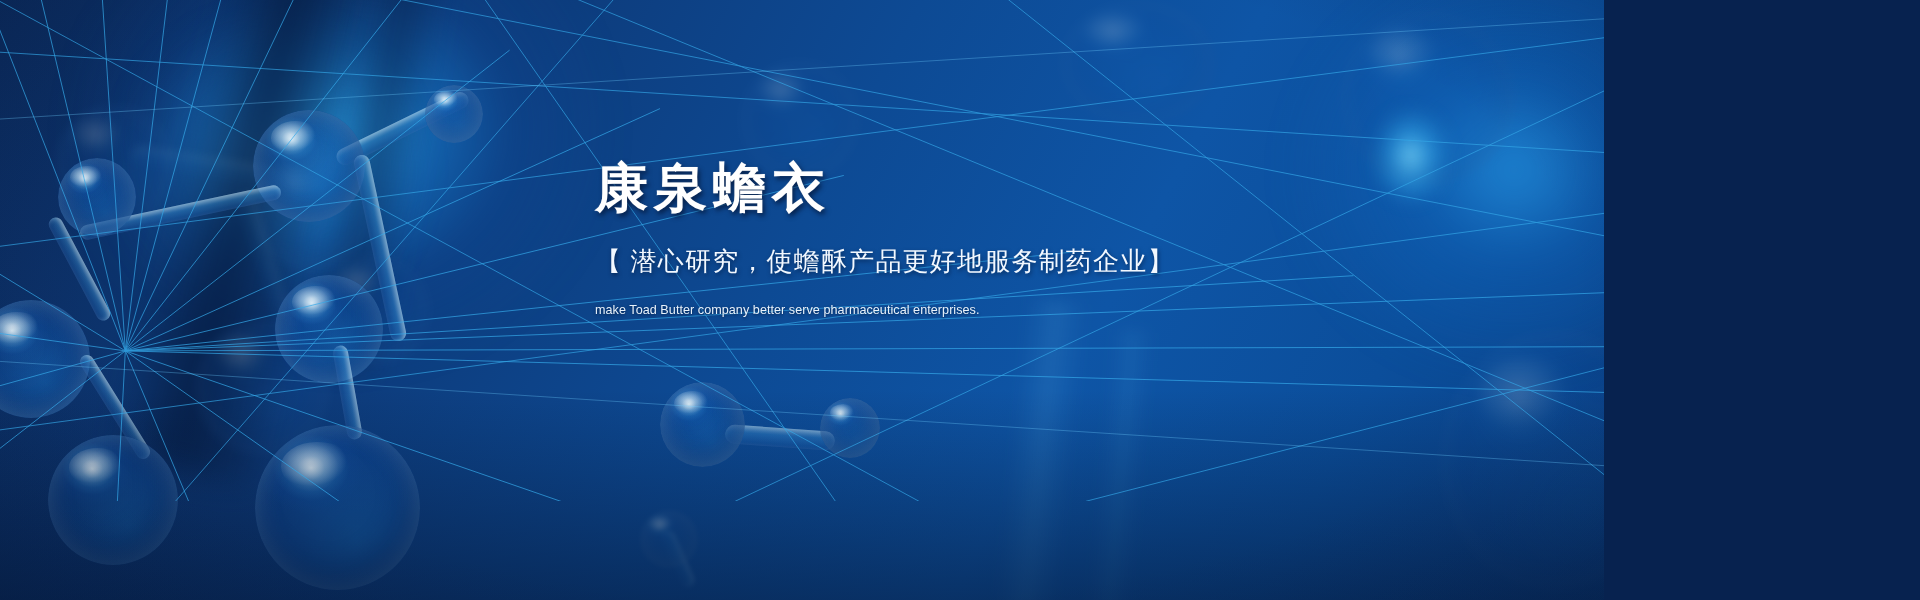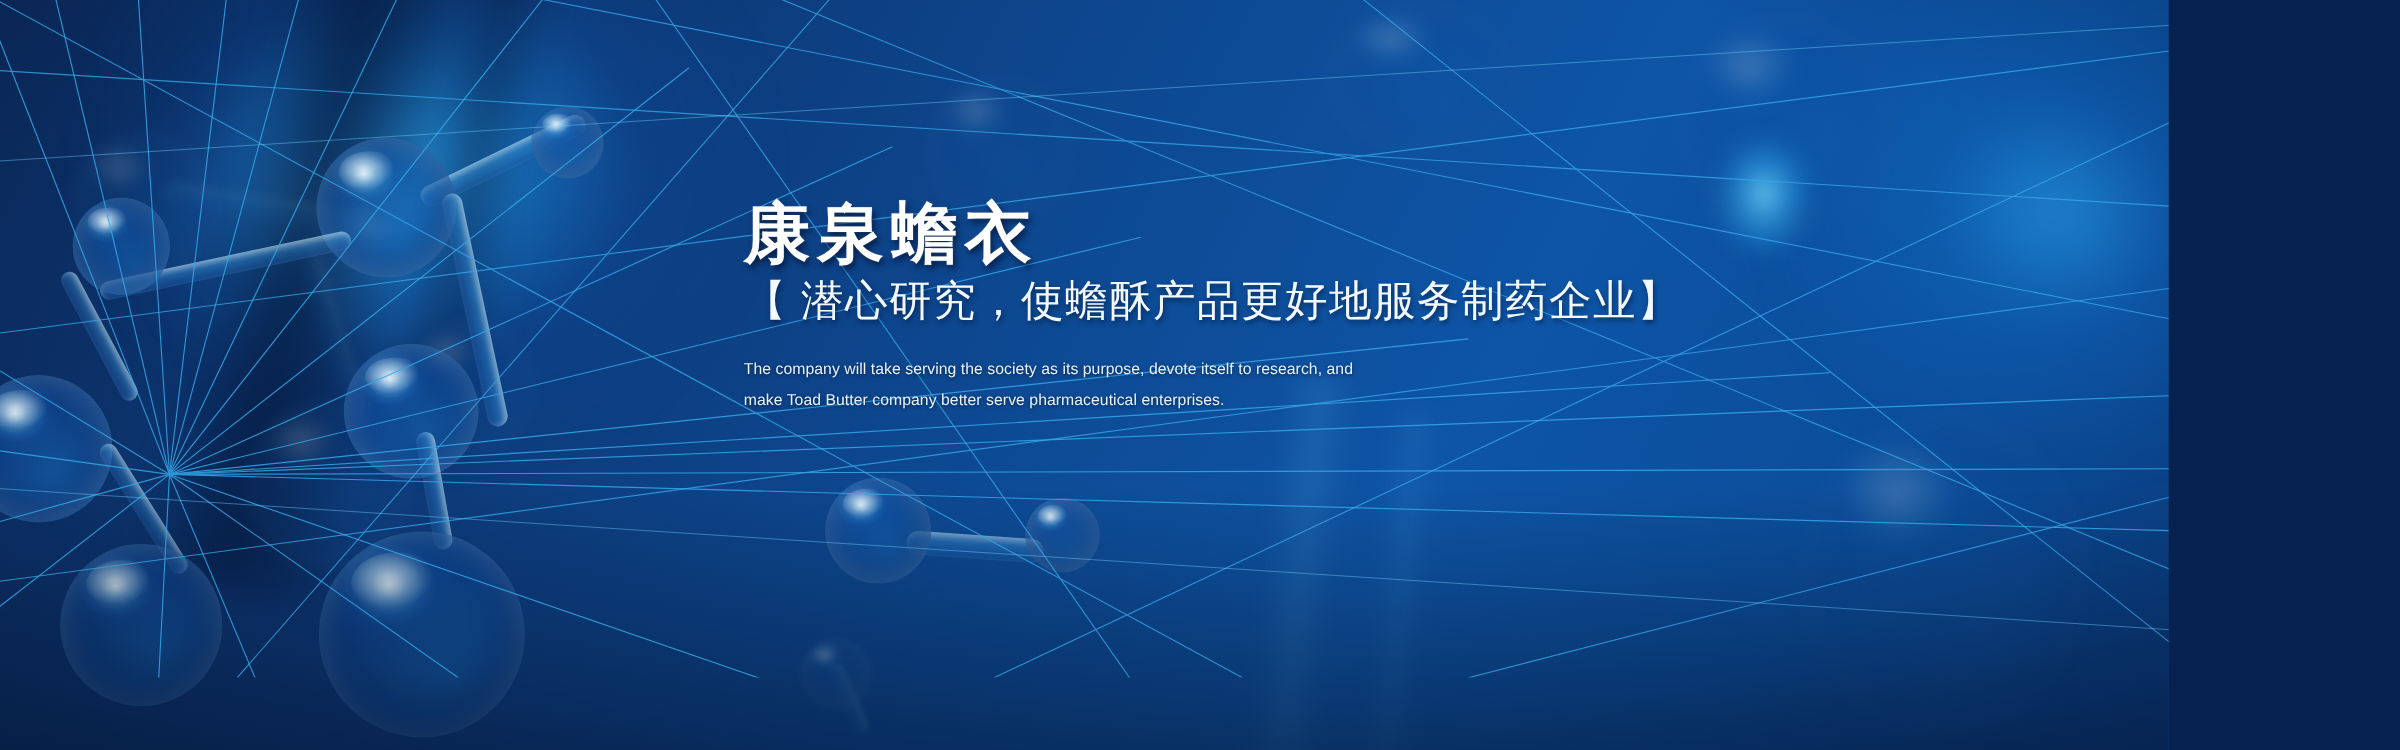--- a/index.html
+++ b/index.html
@@ -1,20 +1,20 @@
 <!DOCTYPE html>
 <html><head>
 <meta charset="utf-8">
 <style>
   html,body{margin:0;padding:0;background:#07224f;}
   *{box-sizing:border-box;}
 
   #banner{
     position:relative;
-    width:1735px;height:600px;
+    width:1604px;height:600px;
     overflow:hidden;
     font-family:"Liberation Sans","DejaVu Sans",sans-serif;
     background:#0b2f66;
   }
 
   
   .bg-base{position:absolute;inset:0;
     background:
       linear-gradient(118deg,#0b2a5c 0%,#0d3a79 26%,#0d4a94 48%,#0e55a6 66%,#0b4e9b 82%,#0a3f84 100%);
   }
@@ -75,21 +75,21 @@
   .lines{position:absolute;inset:0;}
 
   
   .copy{position:absolute;left:595px;top:160px;width:700px;}
   .title{
     margin:0;color:#ffffff;font-size:53px;font-weight:bold;line-height:1.06;
     letter-spacing:6px;
     text-shadow:2px 3px 5px rgba(3,18,48,.75), 0 0 1px rgba(255,255,255,.5);
   }
   .subtitle{
-    margin:4px 0 0 0;color:#f2f8ff;font-size:34px;font-weight:normal;
+    margin:29px 0 0 0;color:#f2f8ff;font-size:26px;font-weight:normal;
     letter-spacing:1.2px;line-height:1.25;white-space:nowrap;
     text-shadow:1px 2px 4px rgba(3,18,48,.6);
   }
   .desc{margin:20px 0 0 0;color:#e8f2fb;font-size:12.6px;line-height:2.0;
     letter-spacing:.05px;text-shadow:0 1px 3px rgba(3,18,48,.7);}
   .desc span{display:block;}
 </style>
 </head>
 <body>
 
@@ -194,18 +194,17 @@
     <g stroke="#6fd0ff" stroke-width="0.8" fill="none" opacity="0.5">
       <line x1="-40" y1="430" x2="1960" y2="560"></line>
       <line x1="-40" y1="145" x2="1960" y2="20"></line>
     </g>
   </svg>
 
   <div class="copy">
     <h1 class="title">康泉蟾衣</h1>
     <p class="subtitle">【 潜心研究，使蟾酥产品更好地服务制药企业】</p>
     <p class="desc">
-      <span>The company will take serving the society as its purpose, devote itself to research, and</span>
       <span>make Toad Butter company better serve pharmaceutical enterprises.</span>
     </p>
   </div>
 
 </div>
 
 </body></html>

